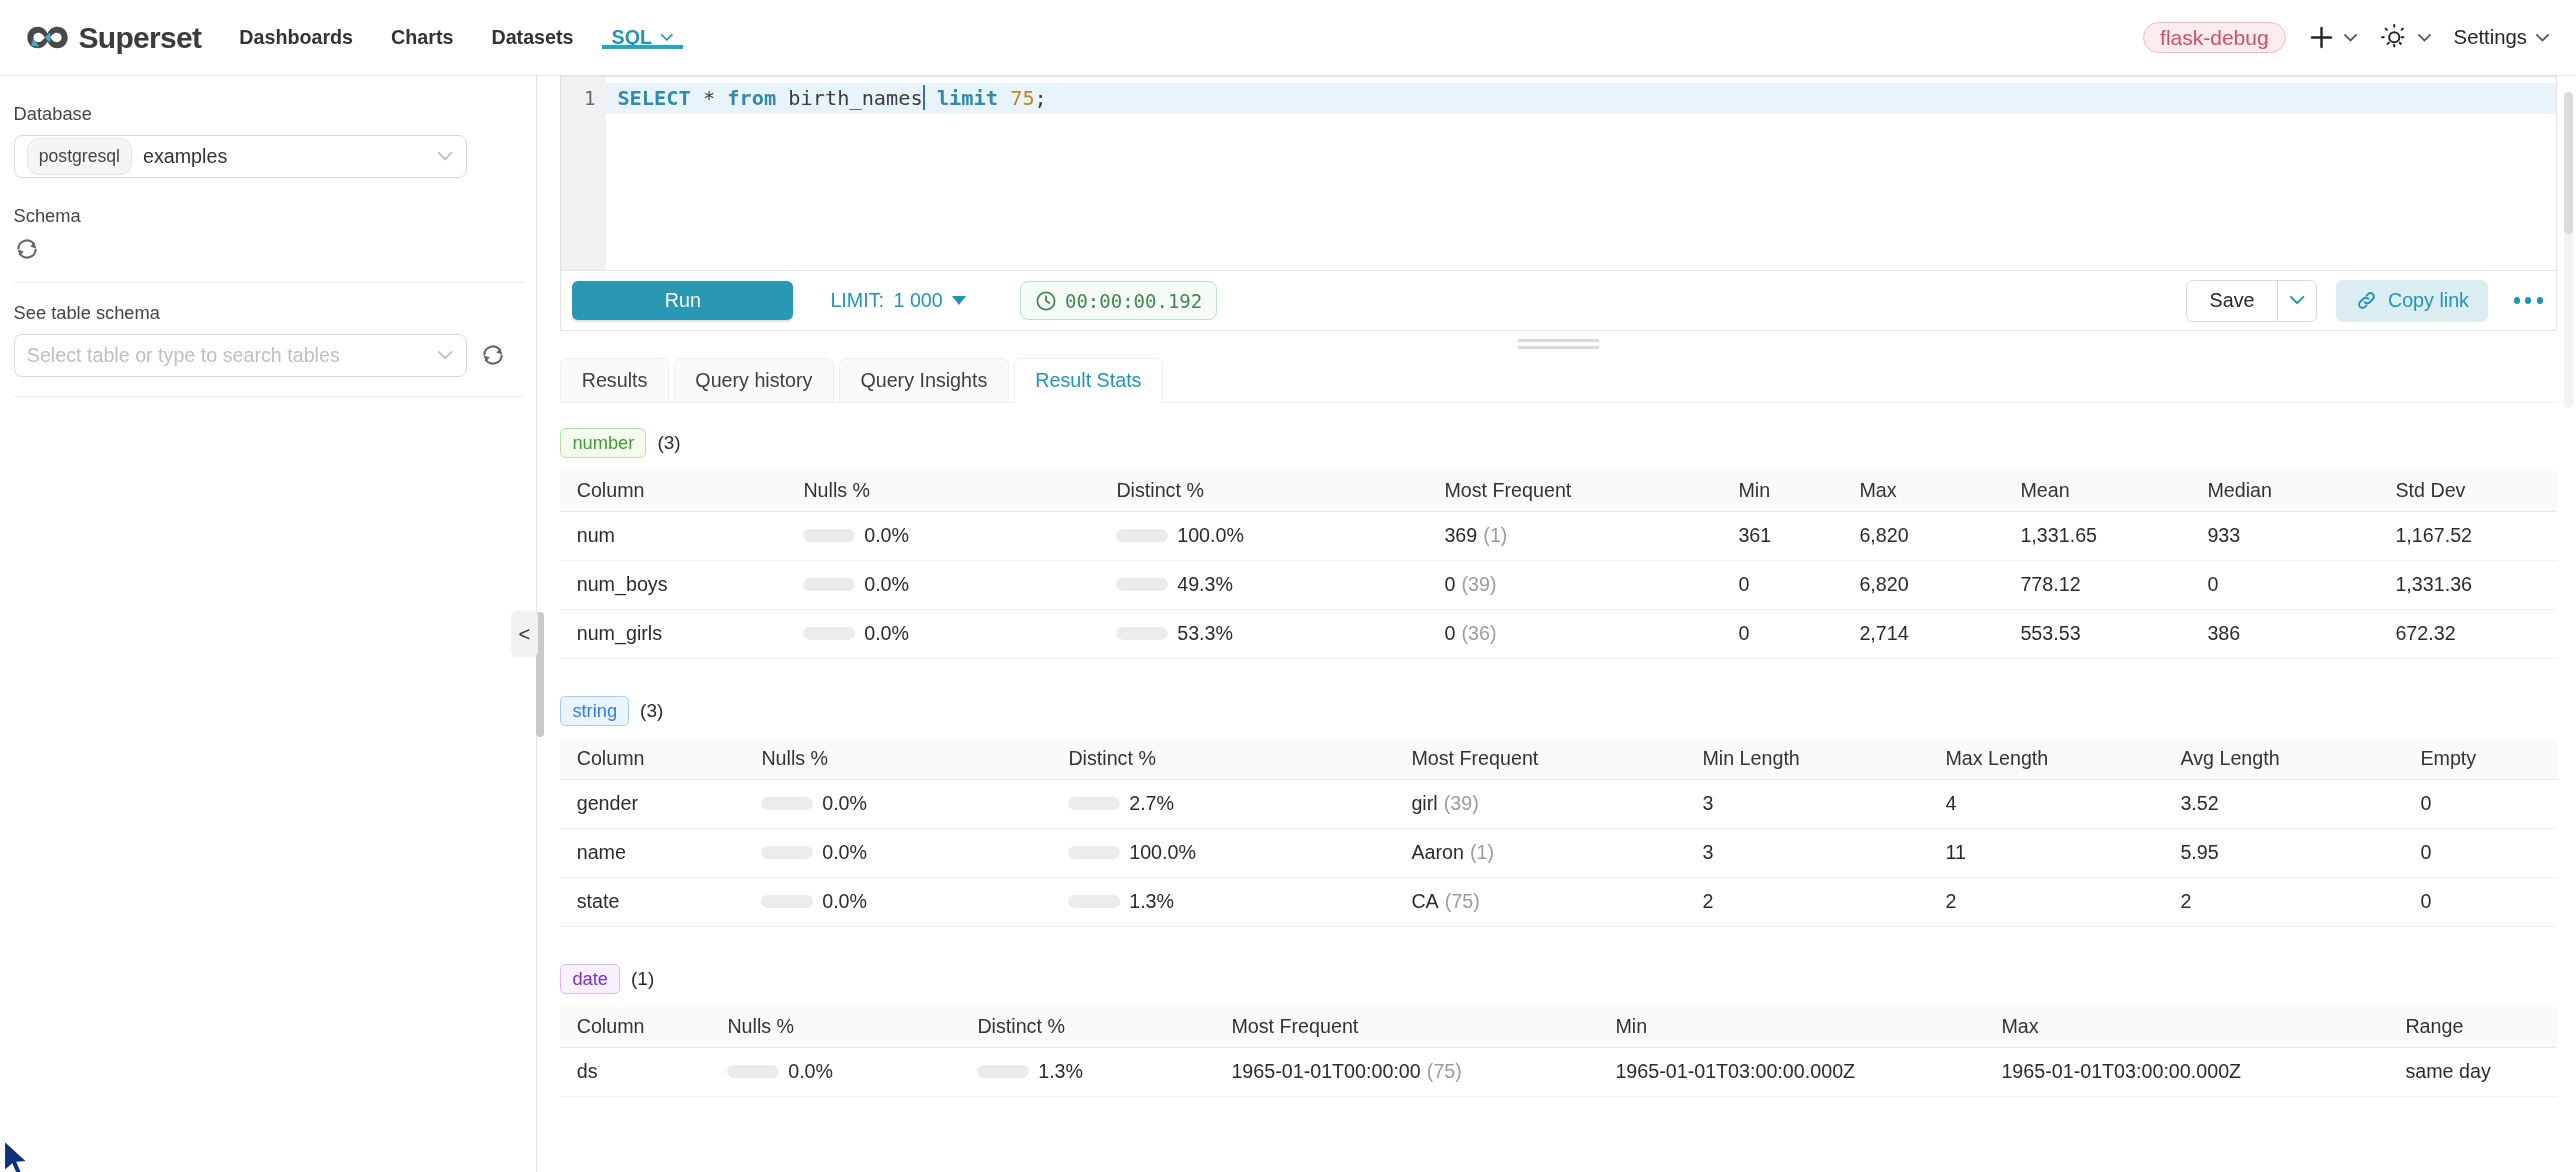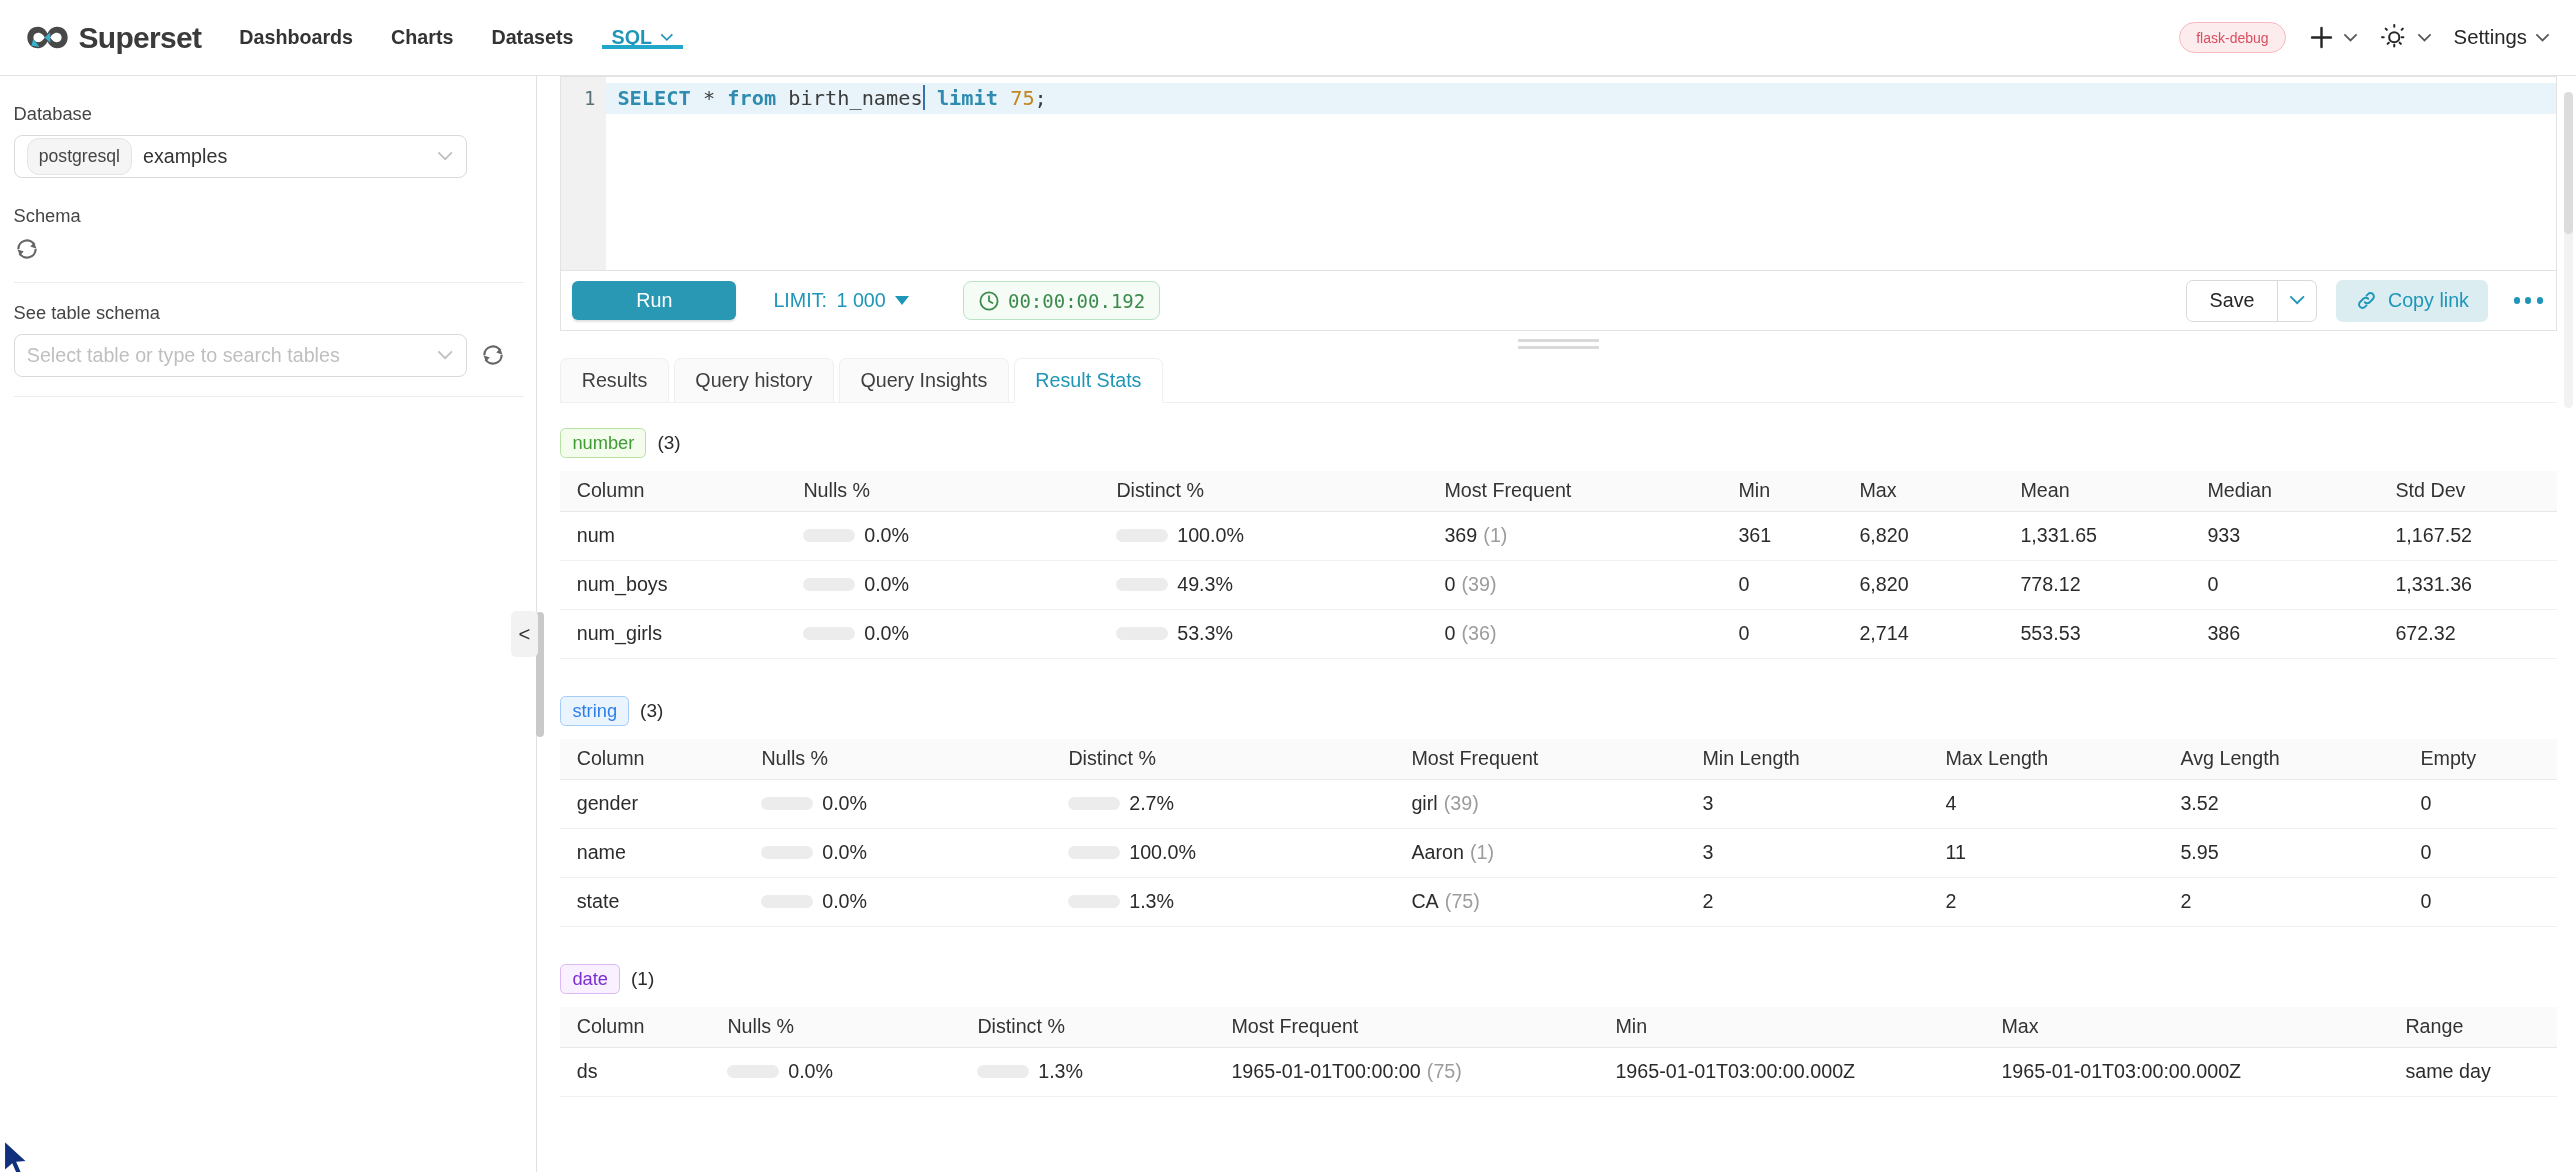--- a/index.html
+++ b/index.html
@@ -24,21 +24,21 @@
     position:relative; cursor:pointer;
   }
   .nav-item.active { color:var(--primary); }
   .nav-item.active::after {
     content:""; position:absolute; left:9.5px; right:9.5px; bottom:0; height:4.1px;
     background:#20a7c9;
   }
   .nav-right { margin-left:auto; display:flex; align-items:center; gap:22px; }
   .env-tag {
     height:31px; border-radius:15.6px; padding:0 16.3px; display:flex; align-items:center;
-    font-size:14px; color:var(--env-tag); background:#fdecee; border:1.4px solid #f5b9c0;
+    font-size:21px; color:var(--env-tag); background:#fdecee; border:1.4px solid #f5b9c0;
   }
   .icon-group { display:flex; align-items:center; gap:8.1px; cursor:pointer; }
   .settings { display:flex; align-items:center; gap:8.1px; font-size:20.3px; color:#262626; cursor:pointer; }
 
   
   .sidebar {
     position:absolute; top:76px; left:0; width:537px; bottom:0;
     border-right:0.7px solid #e0e0e0; background:#fff; padding:27px 13.6px 0 13.6px;
   }
   .side-label { font-size:18.3px; color:#454545; margin-bottom:9.5px; }
@@ -104,21 +104,21 @@
   .tok-number { color:var(--numlit); }
   .tok-plain { color:#3c3c3c; }
   .cursor { display:inline-block; width:2px; height:24.4px; background:#3672a8; vertical-align:-4.7px; }
 
   
   .toolbar {
     height:60px; border-top:0.7px solid #e3e3e3; display:flex; align-items:center;
     padding:0 6.8px 0 11px; background:#fff;
   }
   .run-btn {
-    width:164px; height:39px; border-radius:6.1px; background:var(--run); color:#fff;
+    width:221px; height:39px; border-radius:6.1px; background:var(--run); color:#fff;
     font-size:19.7px; display:flex; align-items:center; justify-content:center;
     border:none; cursor:pointer; box-shadow:0 1.4px 2px rgba(0,0,0,.12);
   }
   .limit { margin-left:37px; display:flex; align-items:center; gap:9.5px; font-size:19.7px; color:var(--primary); cursor:pointer; }
   .limit .tri { width:0; height:0; border-left:7.5px solid transparent; border-right:7.5px solid transparent; border-top:9.5px solid var(--primary); }
   .timer {
     margin-left:54px; height:39px; border:1.4px solid #b9e4c4; background:#f5fcf6; border-radius:8.1px;
     display:flex; align-items:center; gap:8.1px; padding:0 13.6px;
     font-family:"DejaVu Sans Mono", monospace; font-size:19px; color:var(--timer);
   }

